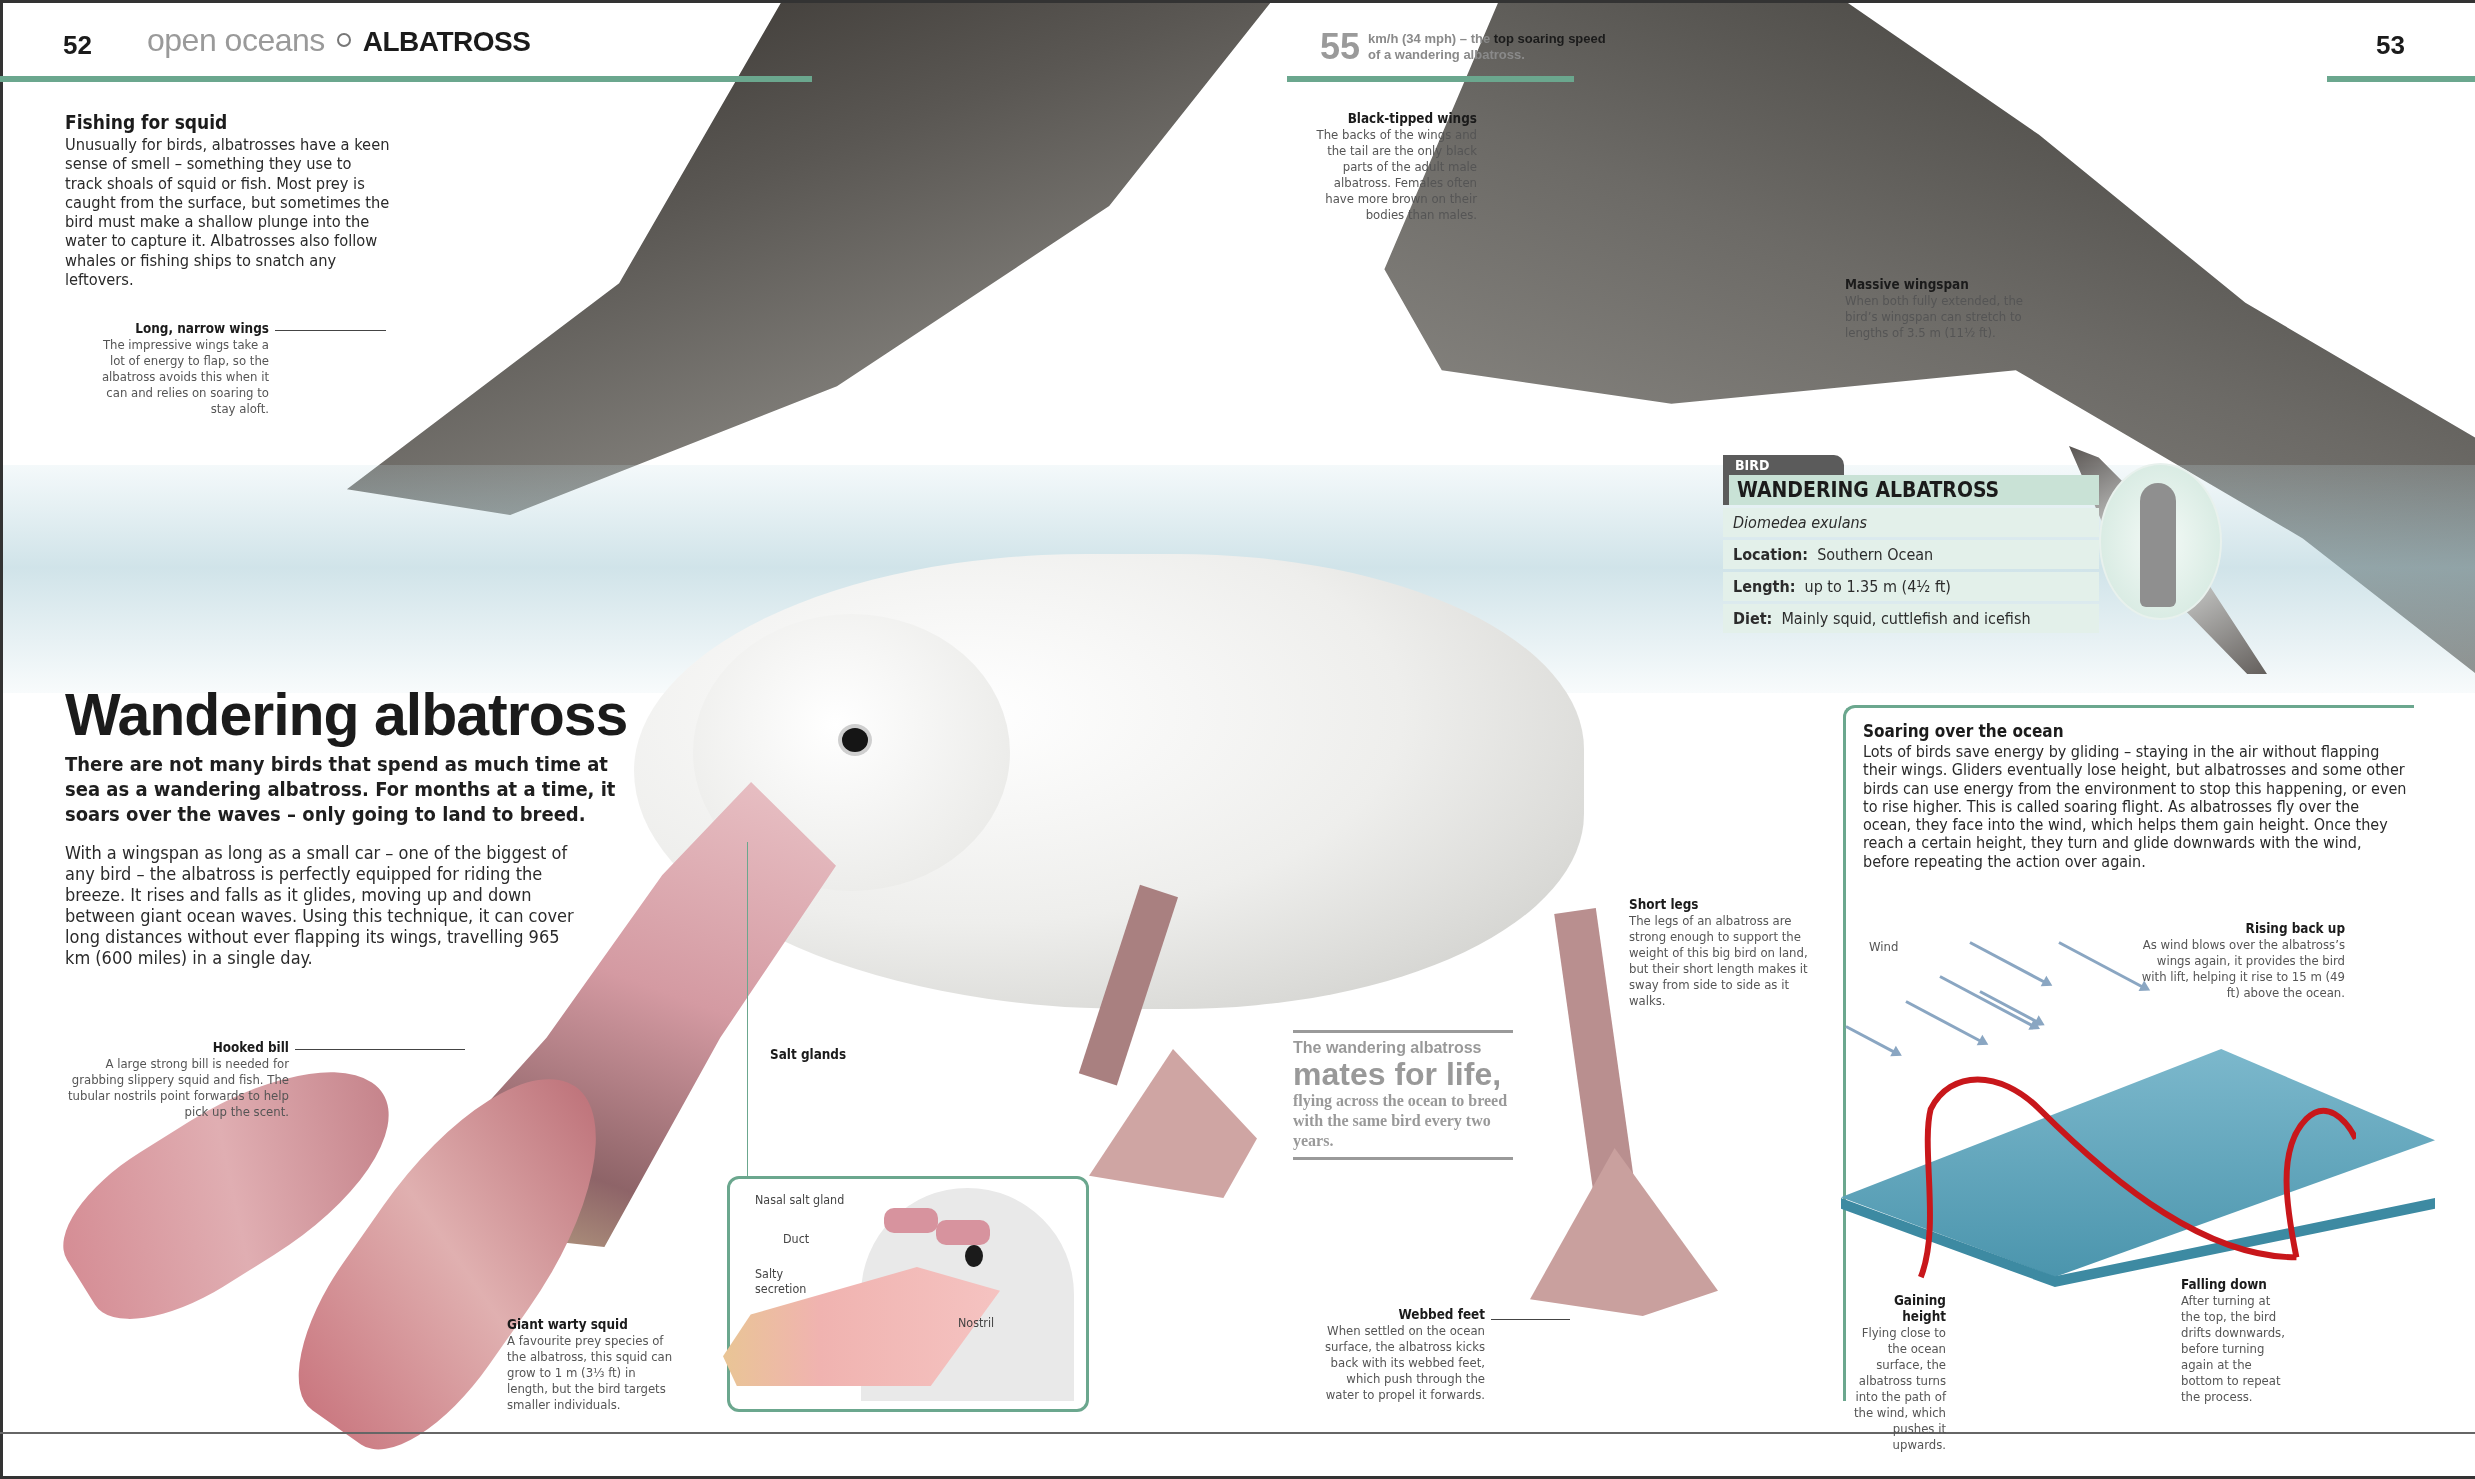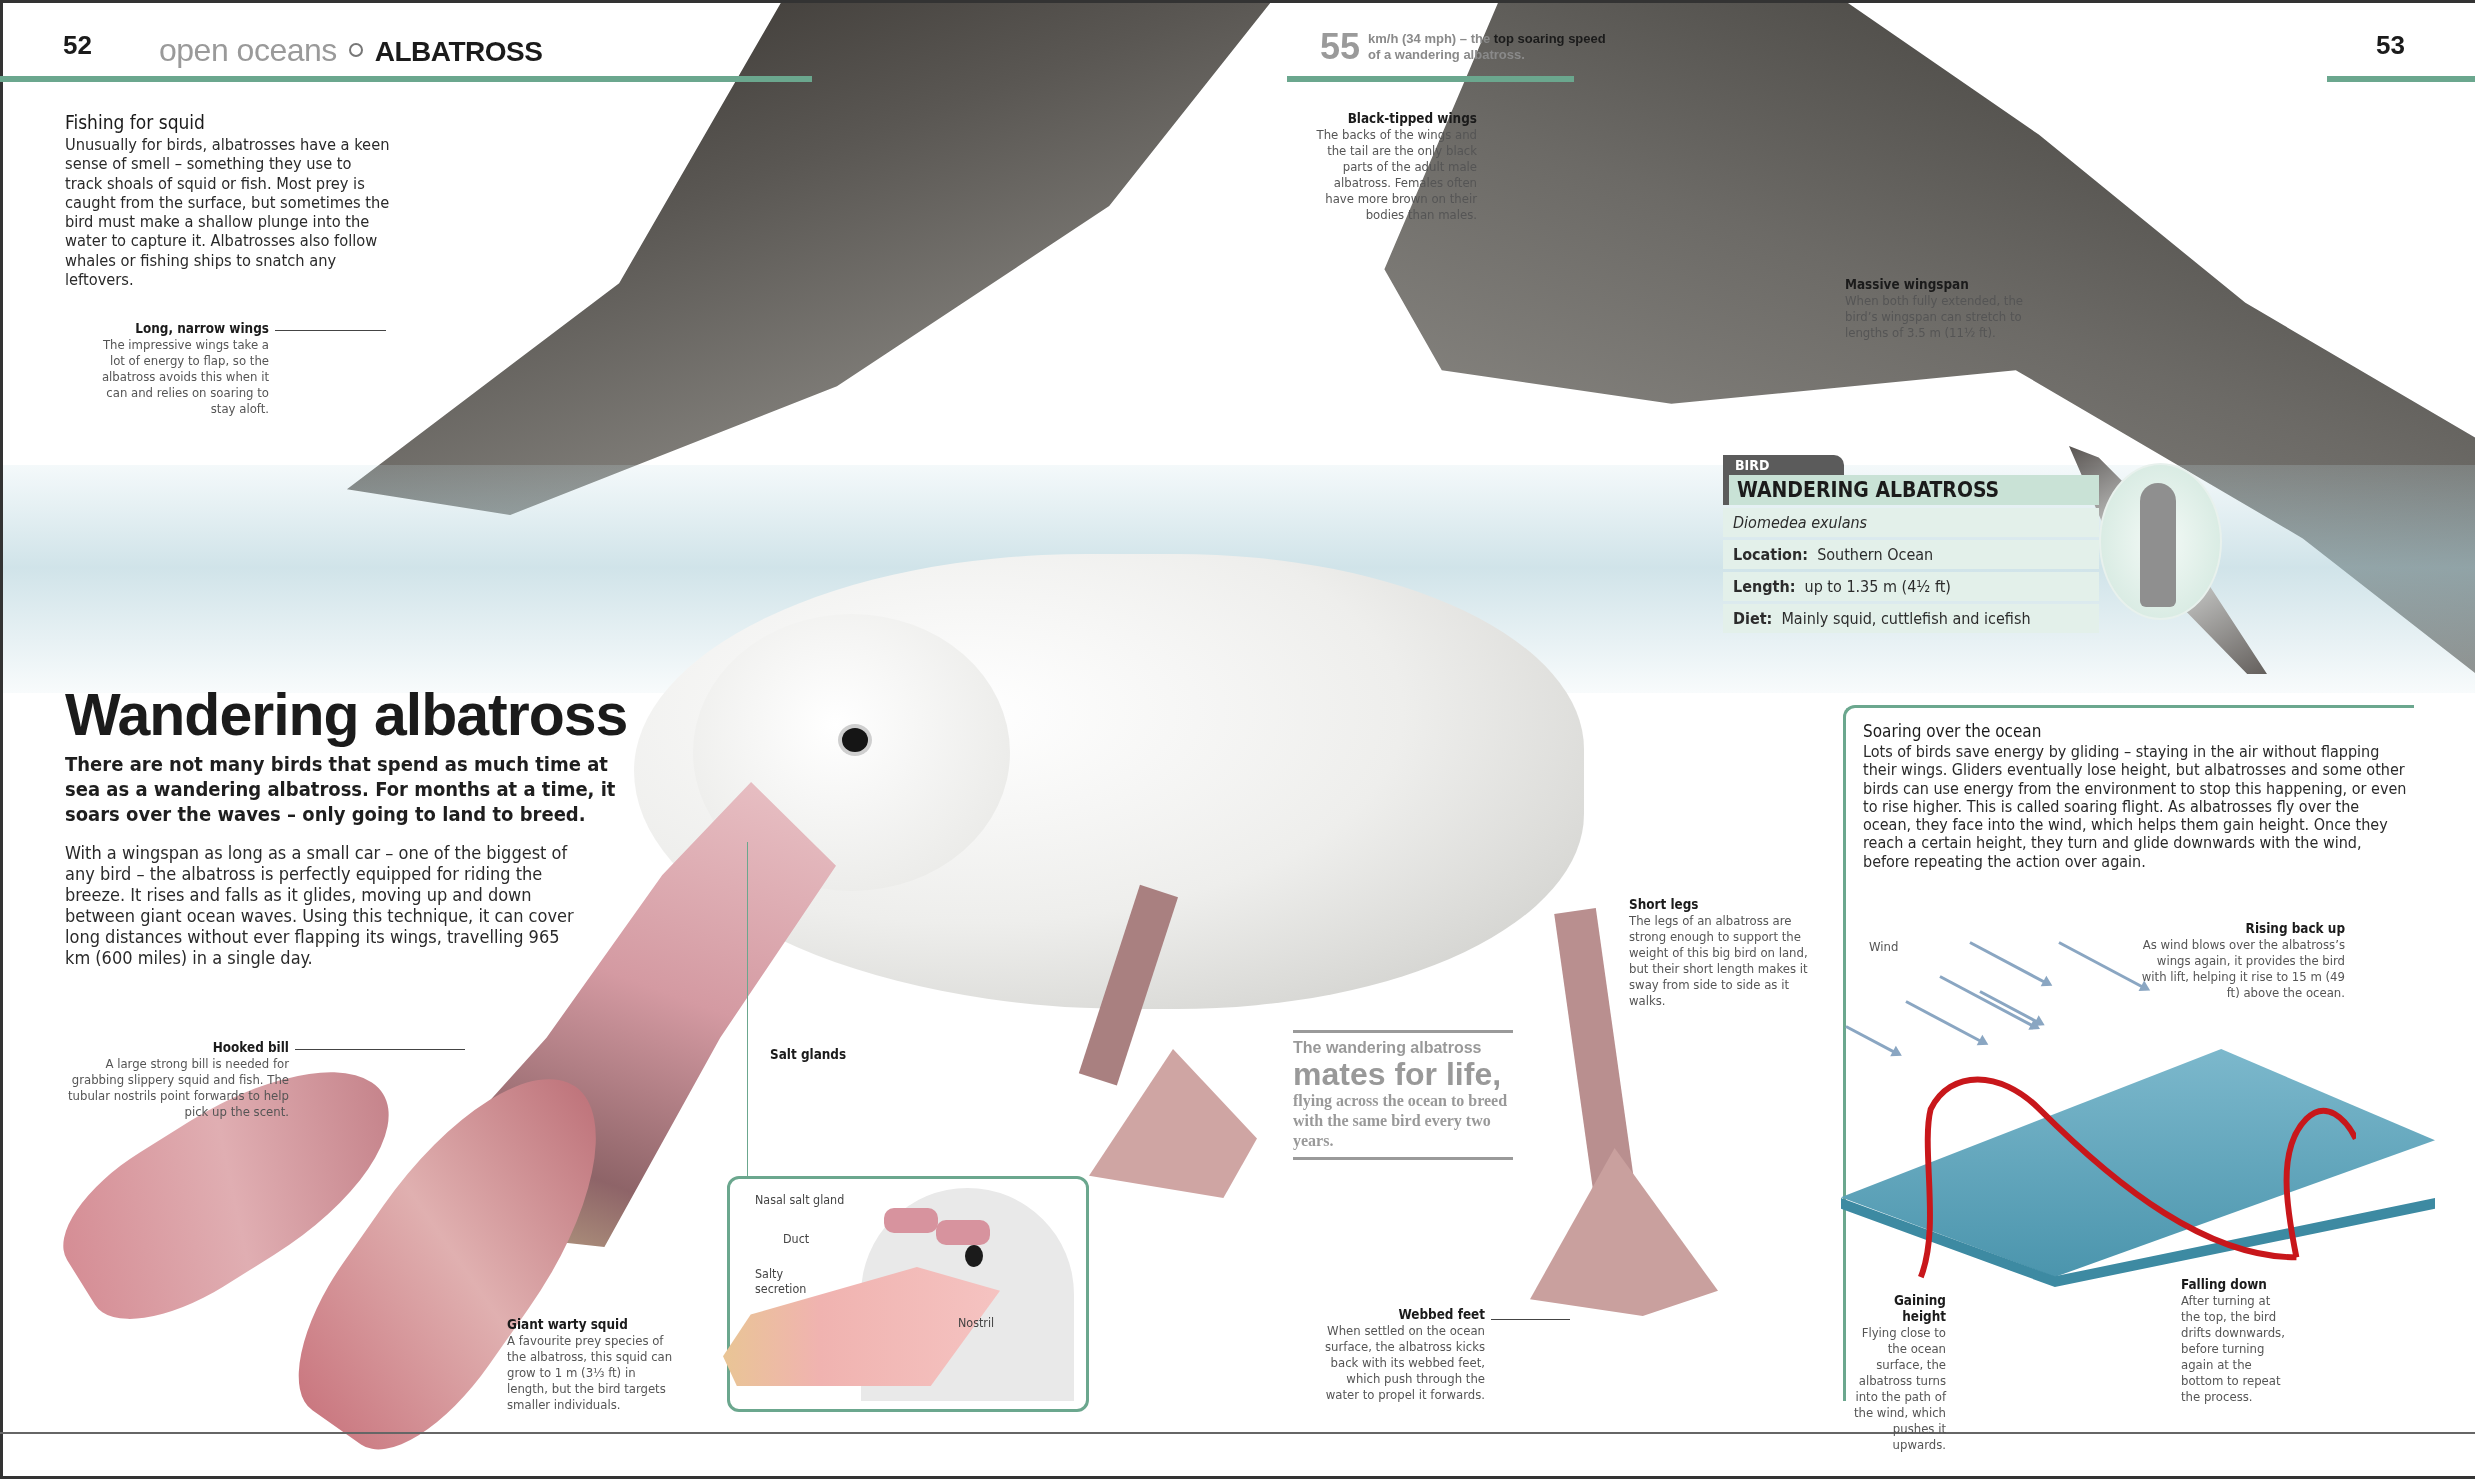--- a/index.html
+++ b/index.html
@@ -6,21 +6,21 @@
   body{width:2475px;height:1479px;position:relative;overflow:hidden;background:#ffffff;font-family:"DejaVu Sans Condensed","Liberation Sans",sans-serif;color:#222;}
   .page{position:absolute;inset:0;}
   .frame-top{position:absolute;left:0;top:0;width:2475px;height:3px;background:#333;}
   .frame-left{position:absolute;left:0;top:0;width:3px;height:1479px;background:#333;}
   .frame-bottom{position:absolute;left:0;bottom:0;width:2475px;height:3px;background:#333;}
   .green-rule{position:absolute;top:76px;height:6px;background:#6ba78e;}
   .bottom-rule{position:absolute;left:0;top:1432px;width:2475px;height:2px;background:#666;}
 
   
   .folio{position:absolute;top:30px;font-family:"Liberation Sans",sans-serif;font-weight:bold;font-size:26px;color:#1b1b1b;}
-  .section{position:absolute;left:147px;top:32px;font-family:"Liberation Sans",sans-serif;font-size:32px;color:#9a9a9a;font-weight:300;letter-spacing:-0.5px;margin-left:12px;}
+  .section{position:absolute;left:147px;top:22px;font-family:"Liberation Sans",sans-serif;font-size:32px;color:#9a9a9a;font-weight:300;letter-spacing:-0.5px;}
   .section .dot{display:inline-block;width:10px;height:10px;border:2px solid #777;border-radius:50%;margin:0 12px 5px 12px;vertical-align:middle;}
   .section .topic{color:#1b1b1b;font-weight:bold;font-size:28px;}
   .fact{position:absolute;left:1320px;top:26px;display:flex;align-items:center;gap:8px;}
   .fact .num{font-family:"Liberation Sans",sans-serif;font-weight:bold;font-size:36px;color:#9a9a9a;}
   .fact .txt{font-family:"Liberation Sans",sans-serif;font-size:13px;line-height:16px;color:#8a8a8a;font-weight:bold;}
   .fact .txt b{color:#1b1b1b;}
 
   
   .wing-left{position:absolute;left:238px;top:0;width:1089px;height:515px;background:linear-gradient(160deg,#2e2a26 0%,#5a5753 40%,#8d8b86 80%,#c9c8c4 100%);clip-path:polygon(50% 0%,95% 0%,80% 40%,55% 75%,25% 100%,10% 95%,35% 55%);}
   .wing-right{position:absolute;left:1327px;top:0;width:1148px;height:673px;background:linear-gradient(200deg,#3b3935 0%,#6c6a66 45%,#9c9a95 100%);clip-path:polygon(15% 0%,45% 0%,62% 20%,80% 45%,100% 65%,100% 100%,85% 80%,60% 55%,30% 60%,10% 55%,5% 40%);}
@@ -36,21 +36,21 @@
   .squid1{position:absolute;left:54px;top:1109px;width:356px;height:158px;background:linear-gradient(110deg,#d48a92,#e0aeb2 50%,#c27e86);border-radius:40% 60% 60% 40%;transform:rotate(-32deg);}
   .squid2{position:absolute;left:248px;top:1168px;width:416px;height:178px;background:linear-gradient(110deg,#c8737c,#e0b0b0 50%,#bb6d75);border-radius:40% 60% 60% 40%;transform:rotate(-55deg);}
 
   
   .callout{position:absolute;font-size:13px;line-height:16px;color:#555;}
   .callout .ttl{display:block;font-weight:bold;color:#1b1b1b;font-size:13.4px;}
   .right{text-align:right;}
   .leader{position:absolute;height:1px;background:#444;}
 
   
-  .sec-head{position:absolute;font-weight:normal;font-size:19px;color:#1b1b1b;}
+  .sec-head{position:absolute;font-weight:bold;font-size:19px;color:#1b1b1b;}
   .sec-body{position:absolute;font-size:16.3px;line-height:19.3px;color:#2a2a2a;}
   .main-title{position:absolute;left:65px;top:681px;font-family:"Liberation Sans",sans-serif;font-weight:bold;font-size:59px;color:#1b1b1b;letter-spacing:-1px;}
   .lead{position:absolute;left:65px;top:752px;width:584px;font-weight:bold;font-size:20px;line-height:25px;color:#1e1e1e;}
   .body-text{position:absolute;left:65px;top:842px;width:515px;font-size:18px;line-height:21px;color:#2a2a2a;}
 
   
   .card{position:absolute;left:1723px;top:455px;width:376px;}
   .card .tag{display:inline-block;background:#5b5b5b;color:#fff;font-weight:bold;font-size:14px;padding:2px 10px 2px 12px;border-radius:0 10px 0 0;width:99px;}
   .card .name{background:#c9e2d6;border-left:6px solid #5b5b5b;font-weight:bold;font-size:21px;color:#1b1b1b;padding:3px 8px;}
   .card .row{background:#e3f0ea;font-size:16px;padding:5px 10px;margin-top:3px;color:#2c2c2c;}

